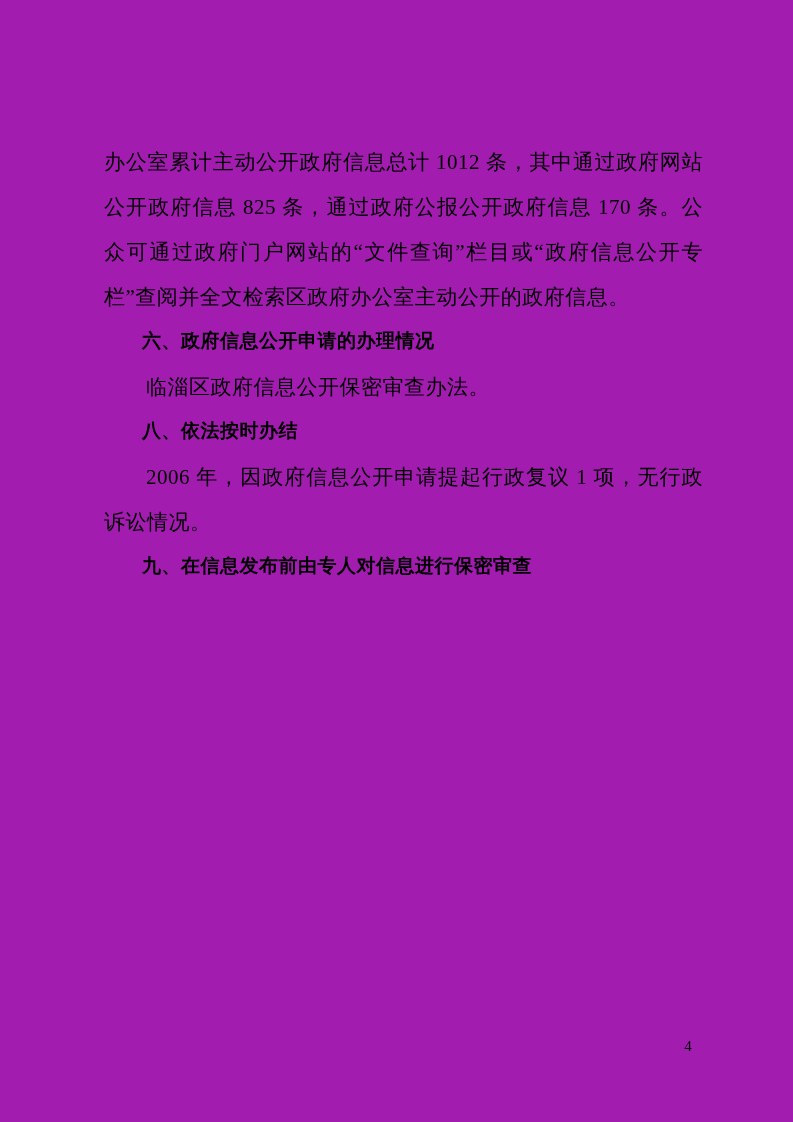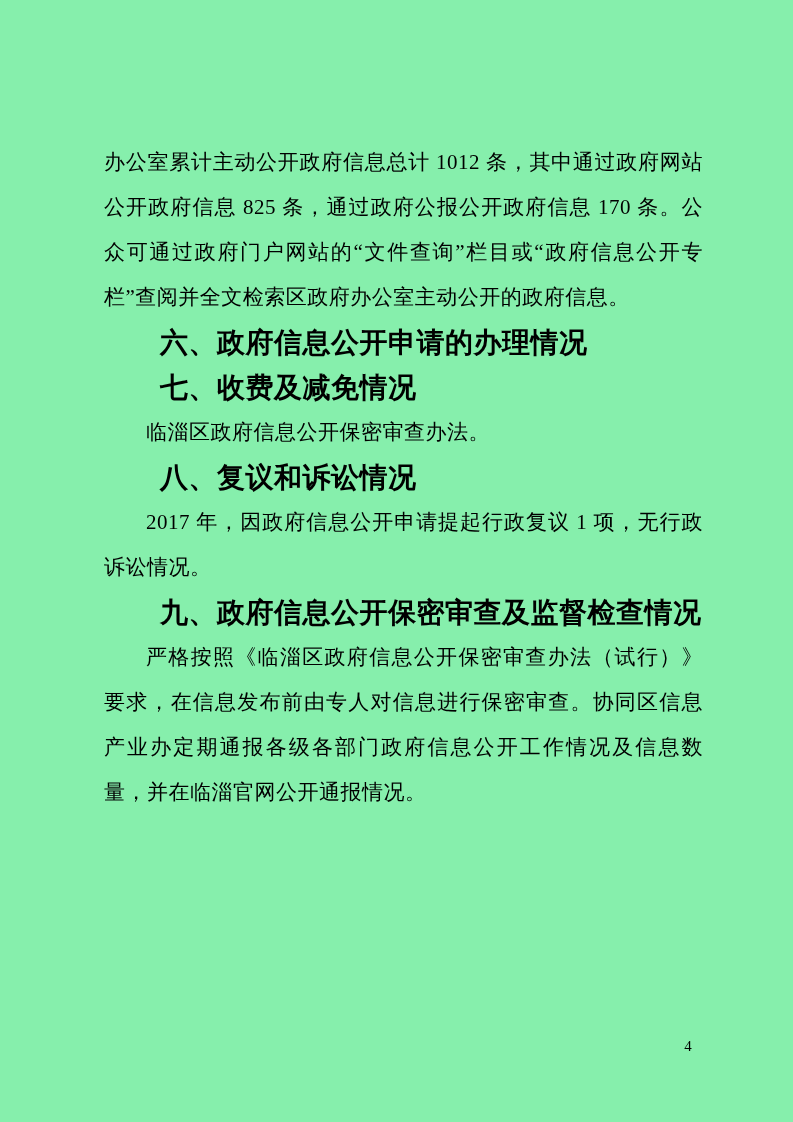--- a/index.html
+++ b/index.html
@@ -4,21 +4,21 @@
 <style>
   html, body {
     margin: 0;
     padding: 0;
     background: #ffffff;
   }
   .page {
     position: relative;
     width: 793px;
     height: 1122px;
-    background: #86efac;
+    background: #a21caf;
     overflow: hidden;
     color: #000000;
   }
   .content {
     position: absolute;
     left: 104px;
     top: 140px;
     width: 599px;
   }
   .para {
@@ -30,23 +30,23 @@
     text-align: justify;
     text-justify: inter-ideograph;
     text-indent: 2em;
     letter-spacing: 0.5px;
   }
   .para.continuation {
     text-indent: 0;
   }
   .heading {
     margin: 0;
-    font-family: Liberation Serif, serif;
+    font-family: Liberation Mono, monospace;
     font-weight: 700;
-    font-size: 28px;
+    font-size: 19px;
     line-height: 45px;
     color: #000000;
     text-indent: 2em;
     letter-spacing: 0.5px;
   }
   .page-number {
     position: absolute;
     left: 664px;
     top: 1036px;
     width: 48px;
@@ -60,26 +60,24 @@
 </head>
 <body>
 
 <div class="page">
   <div class="content">
 
     <p class="para continuation">办公室累计主动公开政府信息总计 1012 条，其中通过政府网站公开政府信息 825 条，通过政府公报公开政府信息 170 条。公众可通过政府门户网站的“文件查询”栏目或“政府信息公开专栏”查阅并全文检索区政府办公室主动公开的政府信息。</p>
 
     <h2 class="heading">六、政府信息公开申请的办理情况</h2>
 
-    <h2 class="heading">七、收费及减免情况</h2>
     <p class="para">临淄区政府信息公开保密审查办法。</p>
 
-    <h2 class="heading">八、复议和诉讼情况</h2>
-    <p class="para">2017 年，因政府信息公开申请提起行政复议 1 项，无行政诉讼情况。</p>
+    <h2 class="heading">八、依法按时办结</h2>
+    <p class="para">2006 年，因政府信息公开申请提起行政复议 1 项，无行政诉讼情况。</p>
 
-    <h2 class="heading">九、政府信息公开保密审查及监督检查情况</h2>
-    <p class="para">严格按照《临淄区政府信息公开保密审查办法（试行）》要求，在信息发布前由专人对信息进行保密审查。协同区信息产业办定期通报各级各部门政府信息公开工作情况及信息数量，并在临淄官网公开通报情况。</p>
+    <h2 class="heading">九、在信息发布前由专人对信息进行保密审查</h2>
 
 
   </div>
 
   <div class="page-number">4</div>
 </div>
 
 </body></html>

